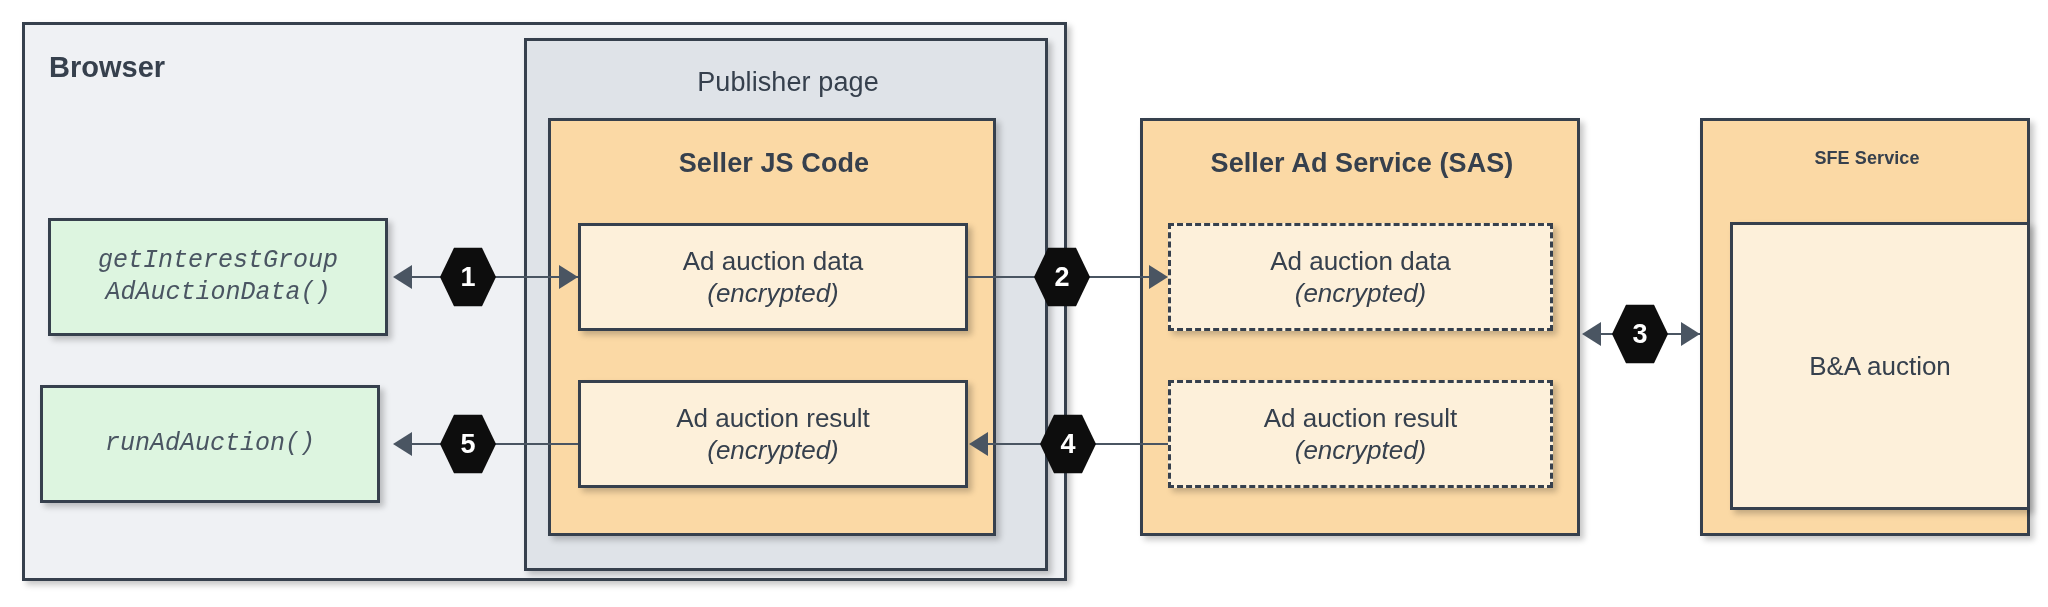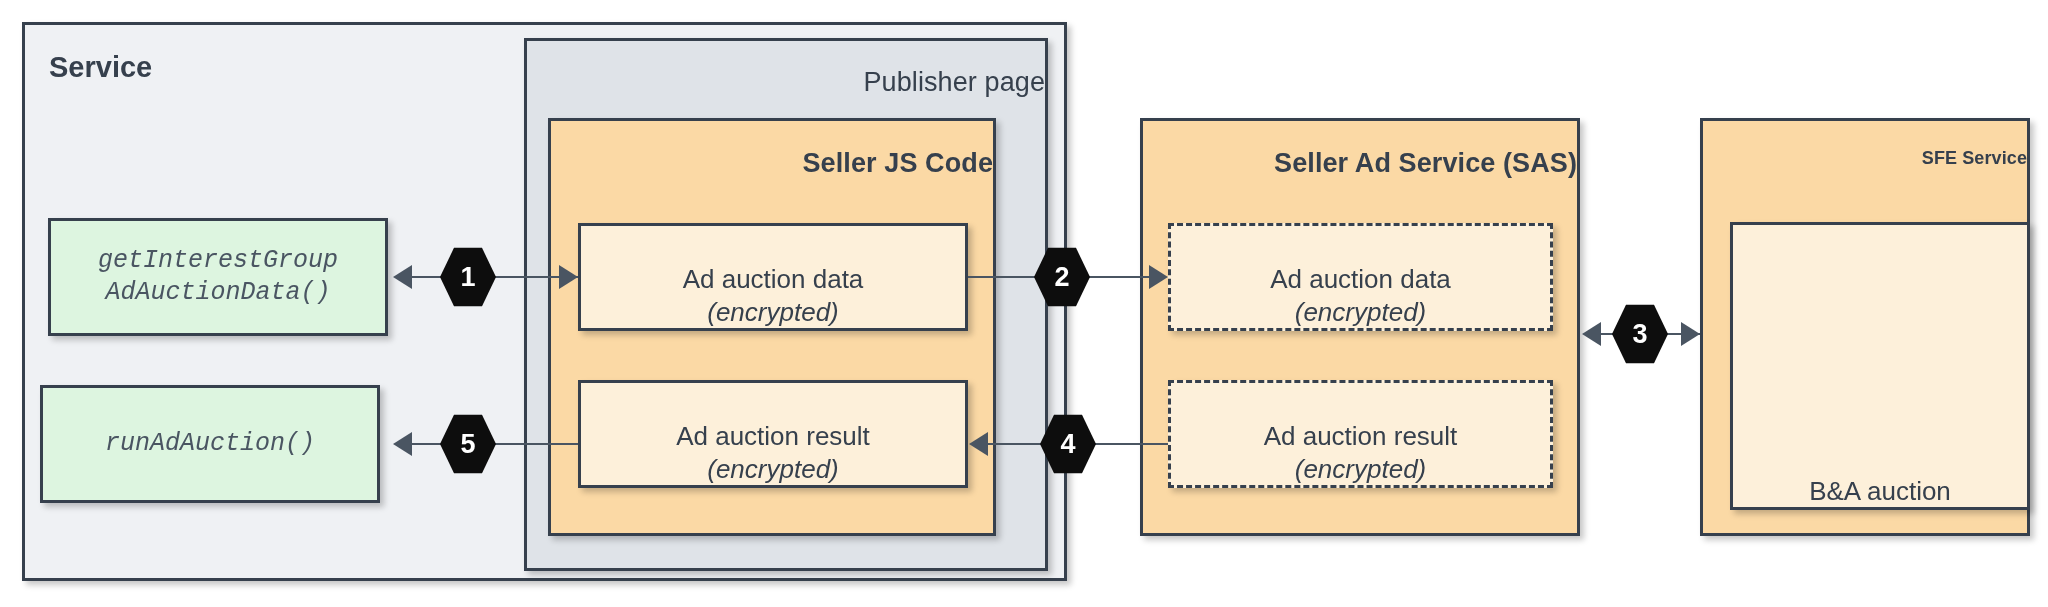--- a/index.html
+++ b/index.html
@@ -24,21 +24,21 @@
   .box {
     position: absolute;
     box-sizing: border-box;
     border: 3px solid #36404d;
     box-shadow: 4px 4px 6px rgba(0,0,0,0.22);
   }
   .box-title {
     position: absolute;
     left: 4px;
     right: 0;
-    text-align: right;
+    text-align: center;
     color: #36404d;
     letter-spacing: 0.1px;
   }
 
   
   #browser {
     left: 22px;
     top: 22px;
     width: 1045px;
     height: 559px;
@@ -113,21 +113,21 @@
   
   .payload {
     position: absolute;
     box-sizing: border-box;
     background: #fdf0da;
     border: 3px solid #36404d;
     box-shadow: 4px 4px 6px rgba(0,0,0,0.22);
     display: flex;
     flex-direction: column;
     align-items: center;
-    justify-content: flex-end;
+    justify-content: center;
     color: #36404d;
     font-size: 26px;
     line-height: 1.25;
     text-align: center;
   }
   .payload .sub {
     font-style: italic;
   }
   .payload.dashed {
     border-style: dashed;
@@ -188,21 +188,21 @@
     clip-path: polygon(25% 3%, 75% 3%, 100% 50%, 75% 97%, 25% 97%, 0% 50%);
     filter: drop-shadow(2px 3px 3px rgba(0,0,0,0.35));
   }
 </style>
 </head>
 <body>
 
 <div id="stage">
 
   <div class="box" id="browser">
-    <div id="browser-title">Service</div>
+    <div id="browser-title">Browser</div>
   </div>
 
   <div class="apibox" id="api1" style="left:48px; top:218px; width:340px; height:118px;">
     <span>getInterestGroup</span>
     <span>AdAuctionData()</span>
   </div>
 
   <div class="apibox" id="api2" style="left:40px; top:385px; width:340px; height:118px;">
     <span>runAdAuction()</span>
   </div>

